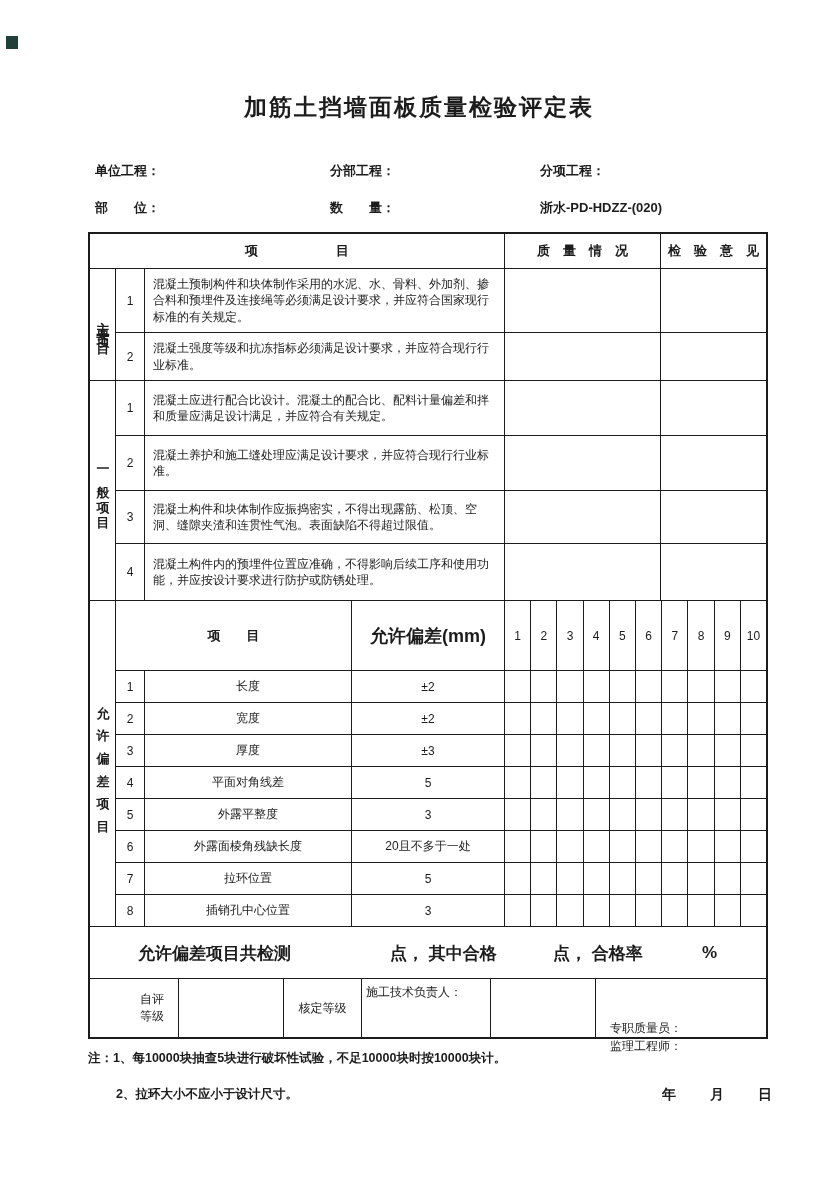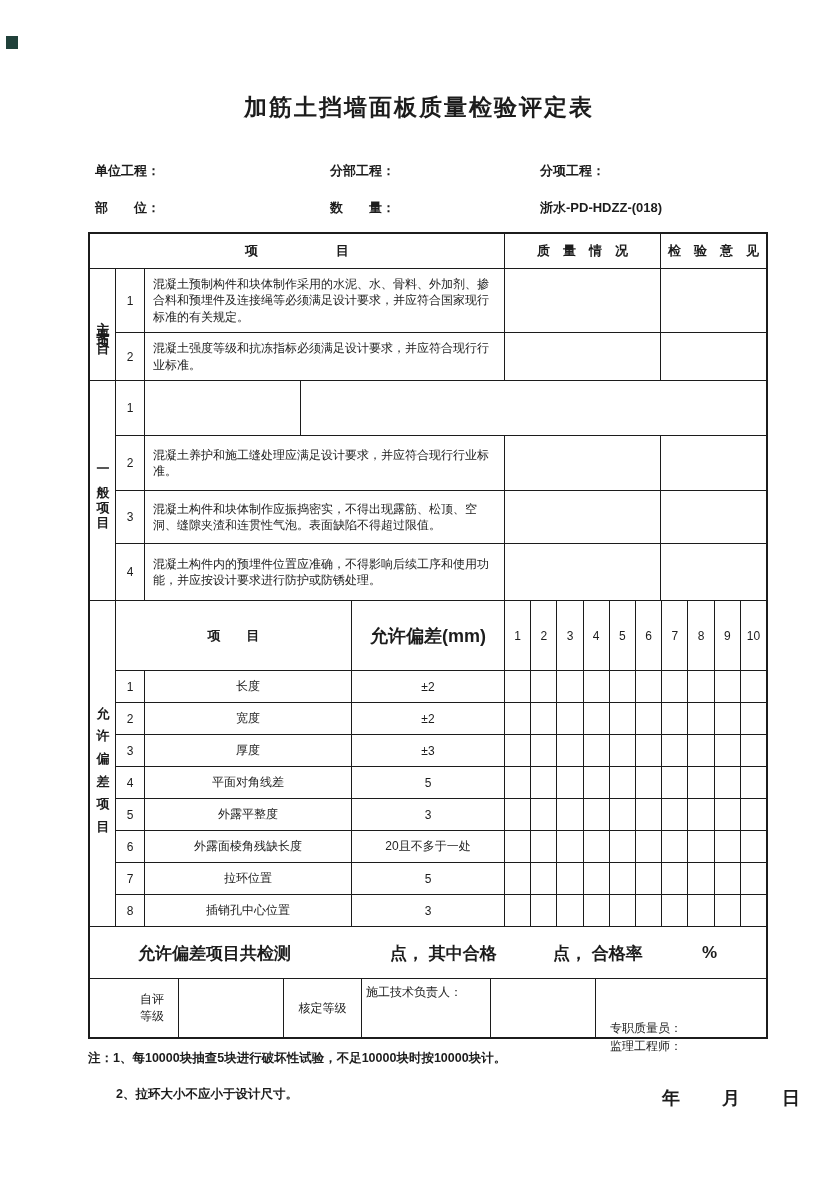--- a/index.html
+++ b/index.html
@@ -47,40 +47,40 @@
 
   .foot { height:58px;padding-left:36px; }
   .fg-self { flex:0 0 53px; justify-content:center; text-align:center; font-size:12px; }
   .fg-self span { display:block; width:26px; } .fg-tech { flex:0 0 129px; align-items:flex-start; padding:5px 4px; font-size:12px; }
   .fg-verif { flex:0 0 78px; font-size:12px; }
   .fg-right { flex:1; display:flex; flex-direction:column; font-size:12px;margin-top:41px; }
   .fg-right .half { flex:1; display:flex; align-items:center; padding-left:14px; }
 
   .notes { position:absolute; left:88px; font-size:12.5px; font-weight:600; }
   .n1 { top:1050px; } .n2 { top:1086px; left:116px; }
-  .datespan { position:absolute; left:662px; top:1086px; font-size:18px; font-weight:600; letter-spacing:2px; }
+  .datespan { position:absolute; left:662px; top:1086px; font-size:14px; font-weight:600; letter-spacing:2px; }
 </style>
 </head>
 <body>
 
 <div class="page">
   <div class="corner-mark"></div>
 
   <div class="title">加筋土挡墙面板质量检验评定表</div>
 
   <div class="fields">
     <div class="frow f1">
       <span class="fa">单位工程：</span>
       <span class="fb">分部工程：</span>
       <span class="fc">分项工程：</span>
     </div>
     <div class="frow f2">
       <span class="fa">部　　位：</span>
       <span class="fb">数　　量：</span>
-      <span class="fc">浙水-PD-HDZZ-(018)</span>
+      <span class="fc">浙水-PD-HDZZ-(020)</span>
     </div>
   </div>
 
   <div class="tbl">
 
     <div class="row" style="height:35px;">
       <div class="cell ctr hdr bb br" style="flex:0 0 415px;">项　　　　　　目</div>
       <div class="cell ctr hdr bb br qual">质　量　情　况</div>
       <div class="cell ctr hdr bb opin">检　验　意　见</div>
     </div>
@@ -101,20 +101,21 @@
           <div class="cell opin bb"></div>
         </div>
       </div>
     </div>
 
     <div class="row" style="height:220px;">
       <div class="vlabel vs-gen br bb">一般项目</div>
       <div class="stack">
         <div class="row" style="height:55px;">
           <div class="cell num br bb">1</div>
+          <div class="cell reqtext br bb">混凝土应进行配合比设计。混凝土的配合比、配料计量偏差和拌和质量应满足设计满足，并应符合有关规定。</div>
           <div class="cell qual br bb"></div>
           <div class="cell opin bb"></div>
         </div>
         <div class="row" style="height:55px;">
           <div class="cell num br bb">2</div>
           <div class="cell reqtext br bb">混凝土养护和施工缝处理应满足设计要求，并应符合现行行业标准。</div>
           <div class="cell qual br bb"></div>
           <div class="cell opin bb"></div>
         </div>
         <div class="row" style="height:53px;">

